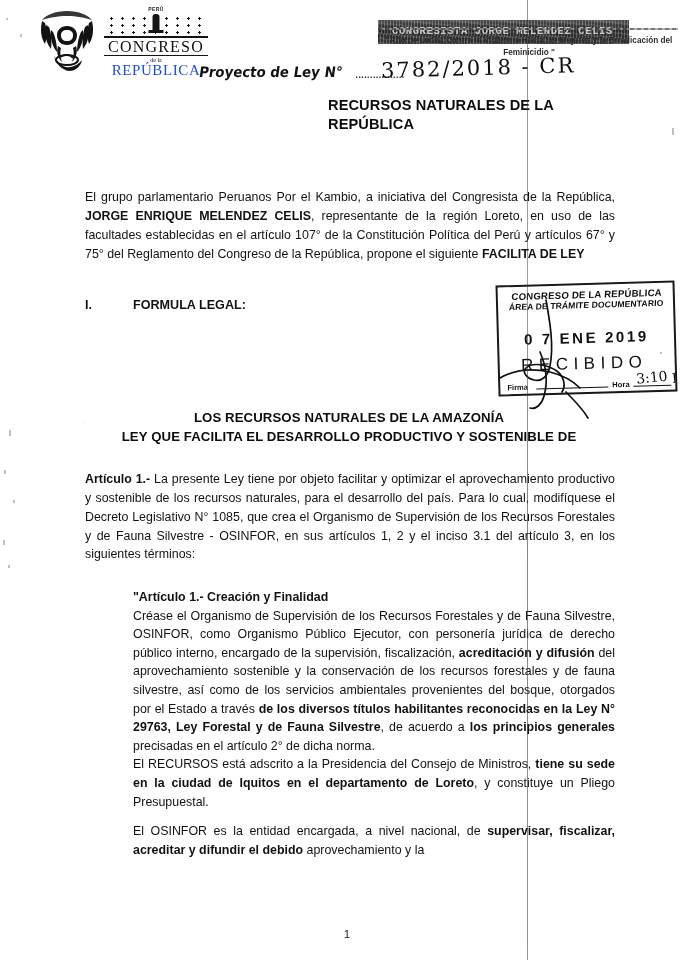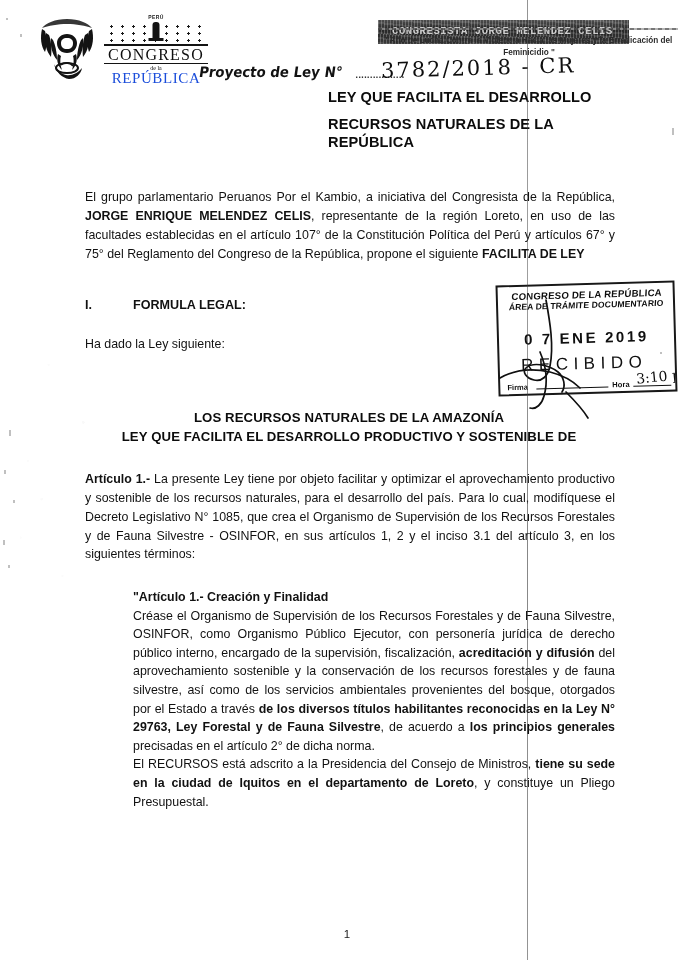--- a/index.html
+++ b/index.html
@@ -48,21 +48,21 @@
       rgba(60,60,60,.55) 0%,
       rgba(60,60,60,.50) 28%,
       rgba(60,60,60,.62) 55%,
       rgba(60,60,60,.55) 100%);
     z-index: 30;
   }
 
   
   .letterhead {
     position: absolute;
-    top: 12px;
+    top: 4px;
     left: 28px;
     width: 180px;
     height: 72px;
   }
   .crest {
     position: absolute;
     left: 6px;
     top: 4px;
     width: 66px;
     height: 66px;
@@ -484,21 +484,20 @@
   <div class="banner-underline"></div>
   <div class="motto">"Año de Lucha Contra la Violencia Hacia las Mujeres y la Erradicación del Feminicidio "</div>
 
   <div class="proyecto-line">
     <span class="proyecto-label">Proyecto de Ley N°</span>
     <span class="proyecto-dots">.................</span>
     <span class="proyecto-number">3782/2018 - CR</span>
   </div>
 
   <div class="title-block">
-    <span>LEY QUE FACILITA EL DESARROLLO</span>
     <span class="tj">
       <span>RECURSOS</span>
       <span>NATURALES</span>
       <span>DE</span>
       <span>LA</span>
     </span>
     <span>REPÚBLICA</span>
   </div>
 
   <div class="body-col p-intro para">
@@ -506,41 +505,43 @@
   </div>
 
   <div class="body-col p-roman">
     <div class="roman-row">
       <span class="roman-num">I.</span>
       <span>FORMULA LEGAL:</span>
     </div>
   </div>
 
   <div class="body-col p-congreso">
-    <div>Ha dado la Ley siguiente:</div>
   </div>
 
   <div class="law-title">
     <div>LOS RECURSOS NATURALES DE LA AMAZONÍA</div>
     <div>LEY QUE FACILITA EL DESARROLLO PRODUCTIVO Y SOSTENIBLE DE</div>
   </div>
 
   <div class="body-col p-art1 para">
     <b>Artículo 1.-</b><span> La presente Ley tiene por objeto facilitar y optimizar el aprovechamiento productivo y sostenible de los recursos naturales, para el desarrollo del país. Para lo cual, modifíquese el Decreto Legislativo N° 1085, que crea el Organismo de Supervisión de los Recursos Forestales y de Fauna Silvestre - OSINFOR, en sus artículos 1, 2 y el inciso 3.1 del artículo 3, en los siguientes términos:</span>
   </div>
 
   <div class="quote-col q-1">
     <div class="q-head">"Artículo 1.- Creación y Finalidad</div>
     <div class="para">
       <span>Créase el Organismo de Supervisión de los Recursos Forestales y de Fauna Silvestre, OSINFOR, como Organismo Público Ejecutor, con personería jurídica de derecho público interno, encargado de la supervisión, fiscalización, </span><b>acreditación y difusión</b><span> del aprovechamiento sostenible y la conservación de los recursos forestales y de fauna silvestre, así como de los servicios ambientales provenientes del bosque, otorgados por el Estado a través </span><b>de los diversos títulos habilitantes reconocidas en la Ley N° 29763, Ley Forestal y de Fauna Silvestre</b><span>, de acuerdo a </span><b>los principios generales</b><span> precisadas en el artículo 2° de dicha norma.</span>
     </div>
     <div class="para">
       <span>El RECURSOS está adscrito a la Presidencia del Consejo de Ministros, </span><b>tiene su sede en la ciudad de Iquitos en el departamento de Loreto</b><span>, y constituye un Pliego Presupuestal.</span>
     </div>
     <div style="height:11px"></div>
+    <div class="para">
+      <span>El OSINFOR es la entidad encargada, a nivel nacional, de </span><b>supervisar, fiscalizar, acreditar y difundir el debido</b><span> aprovechamiento y la</span>
+    </div>
   </div>
 
   <div class="stamp">
     <div class="stamp-inner">
       <div class="stamp-org">
         <div>CONGRESO DE LA REPÚBLICA</div>
         <div class="stamp-area">ÁREA DE TRÁMITE DOCUMENTARIO</div>
       </div>
       <div class="stamp-date">0 7 ENE 2019</div>
       <div class="stamp-recibido">RECIBIDO</div>

